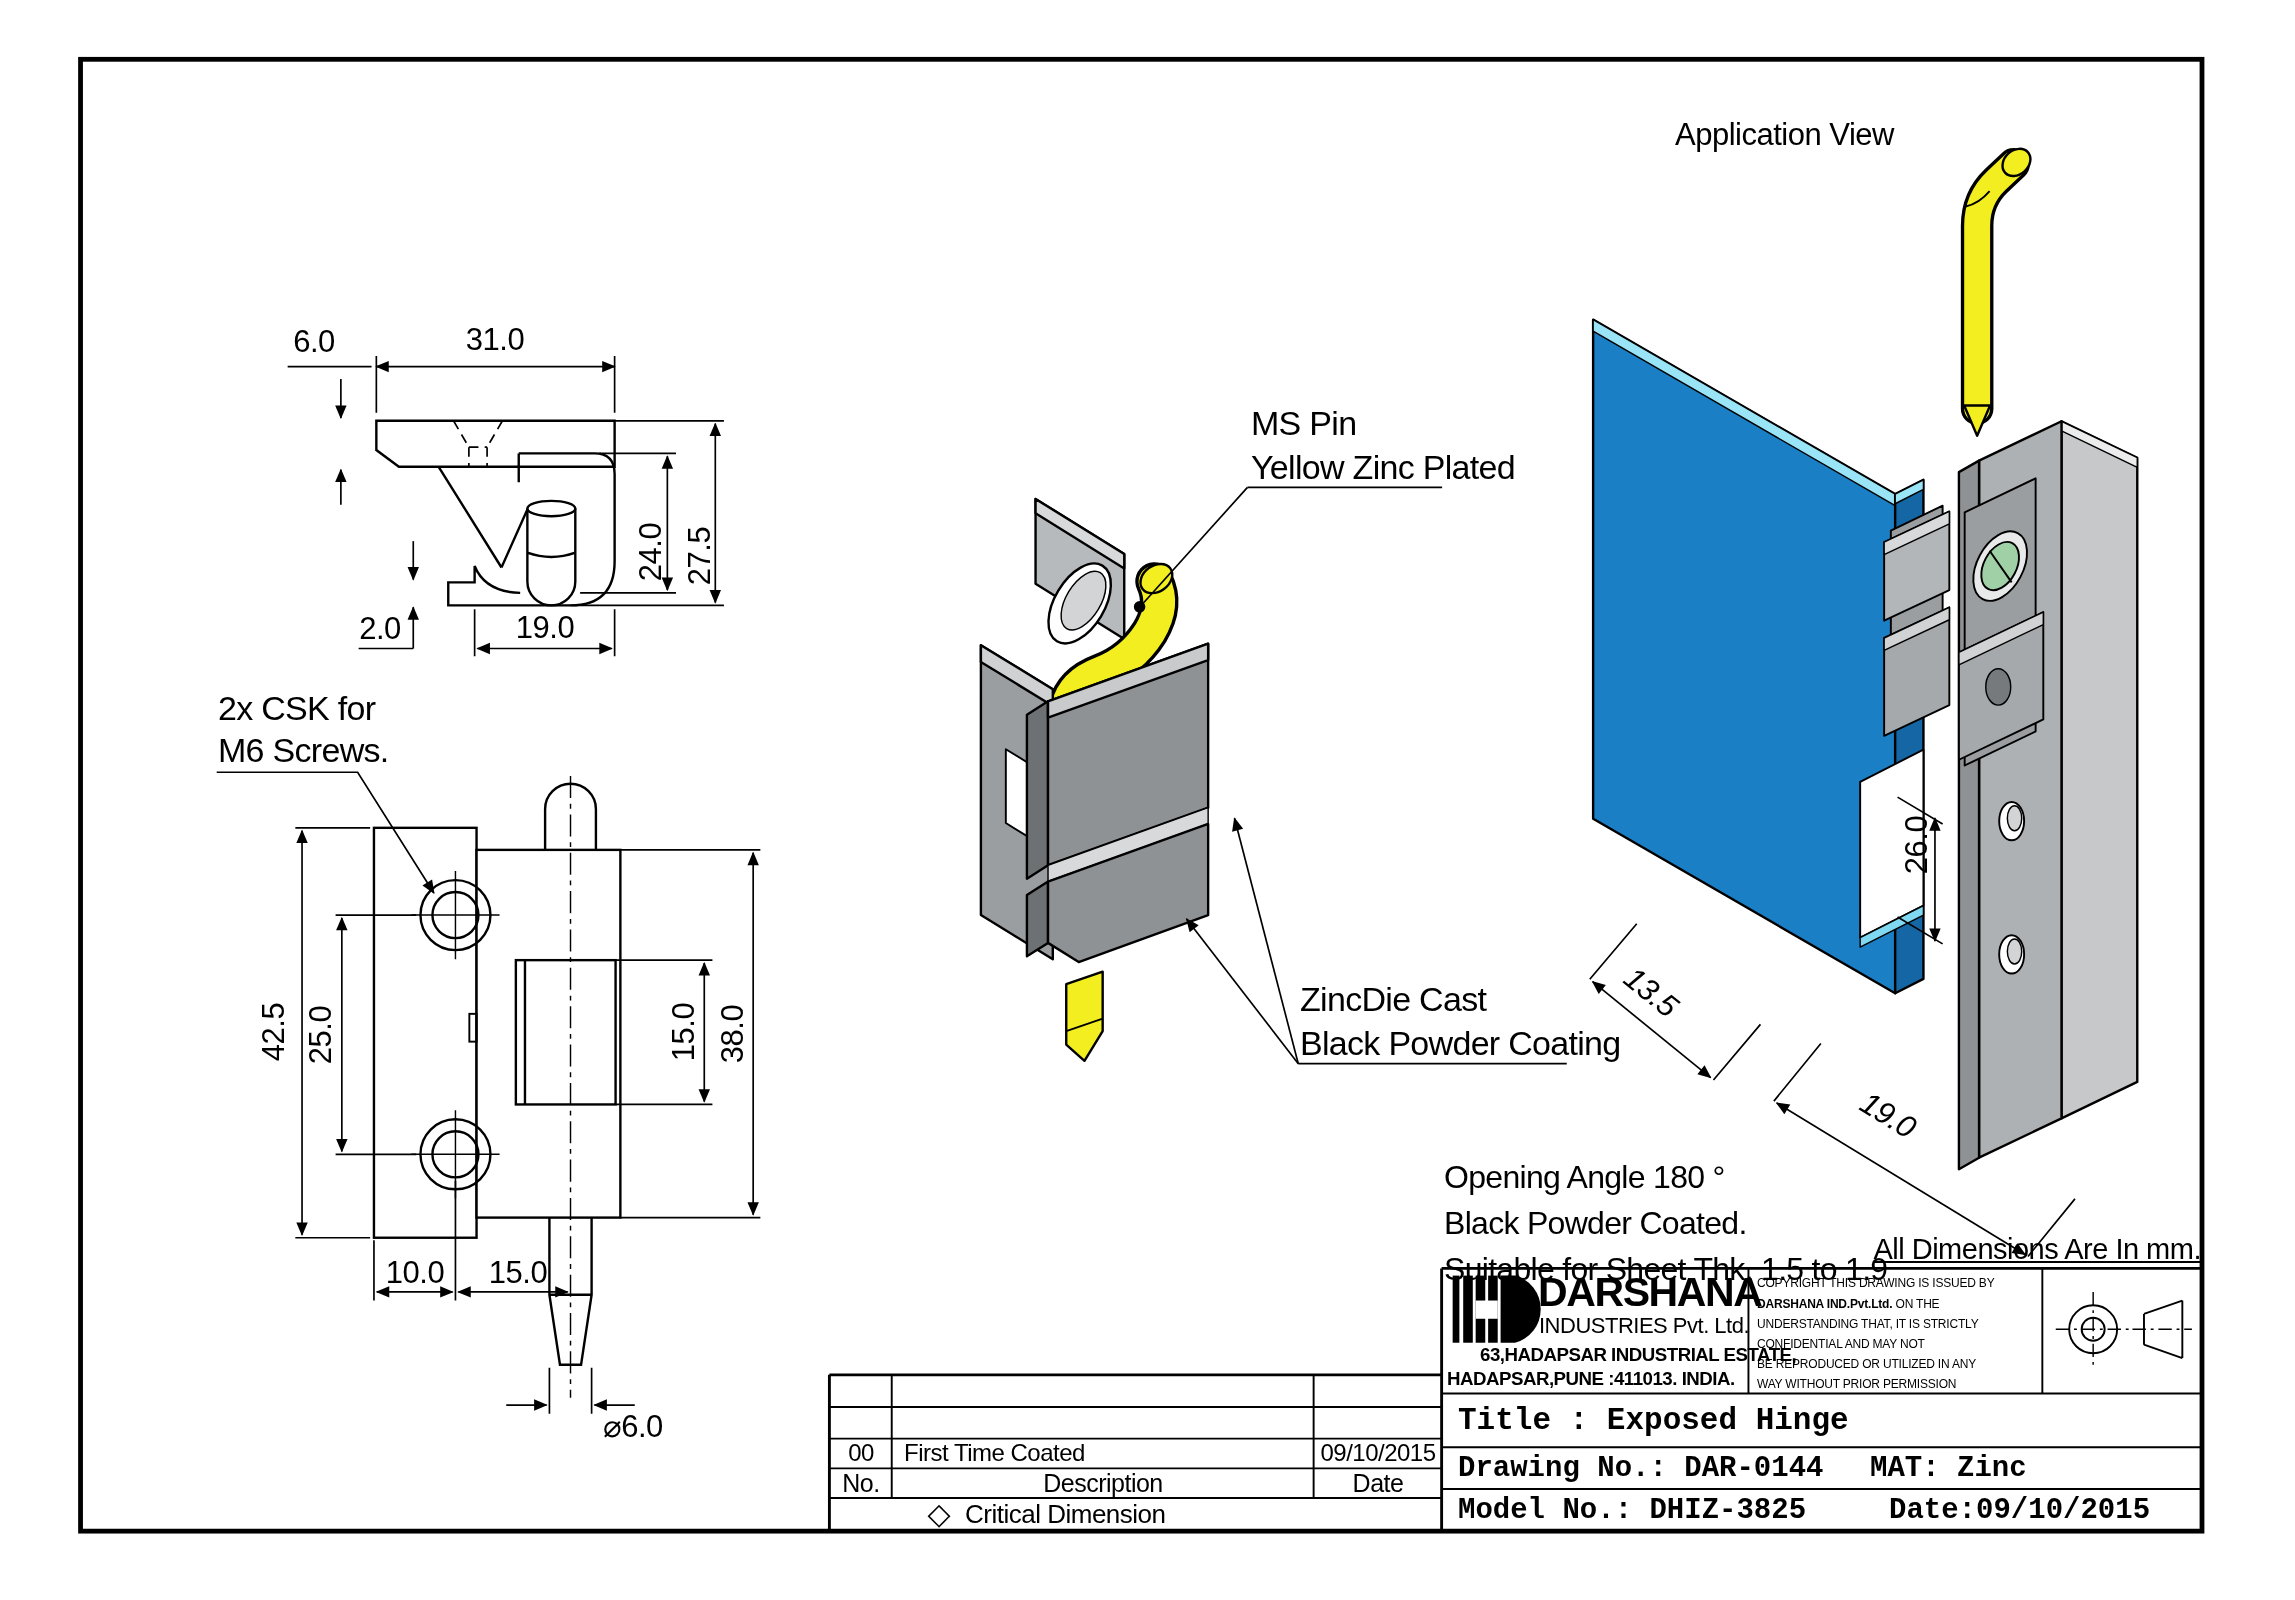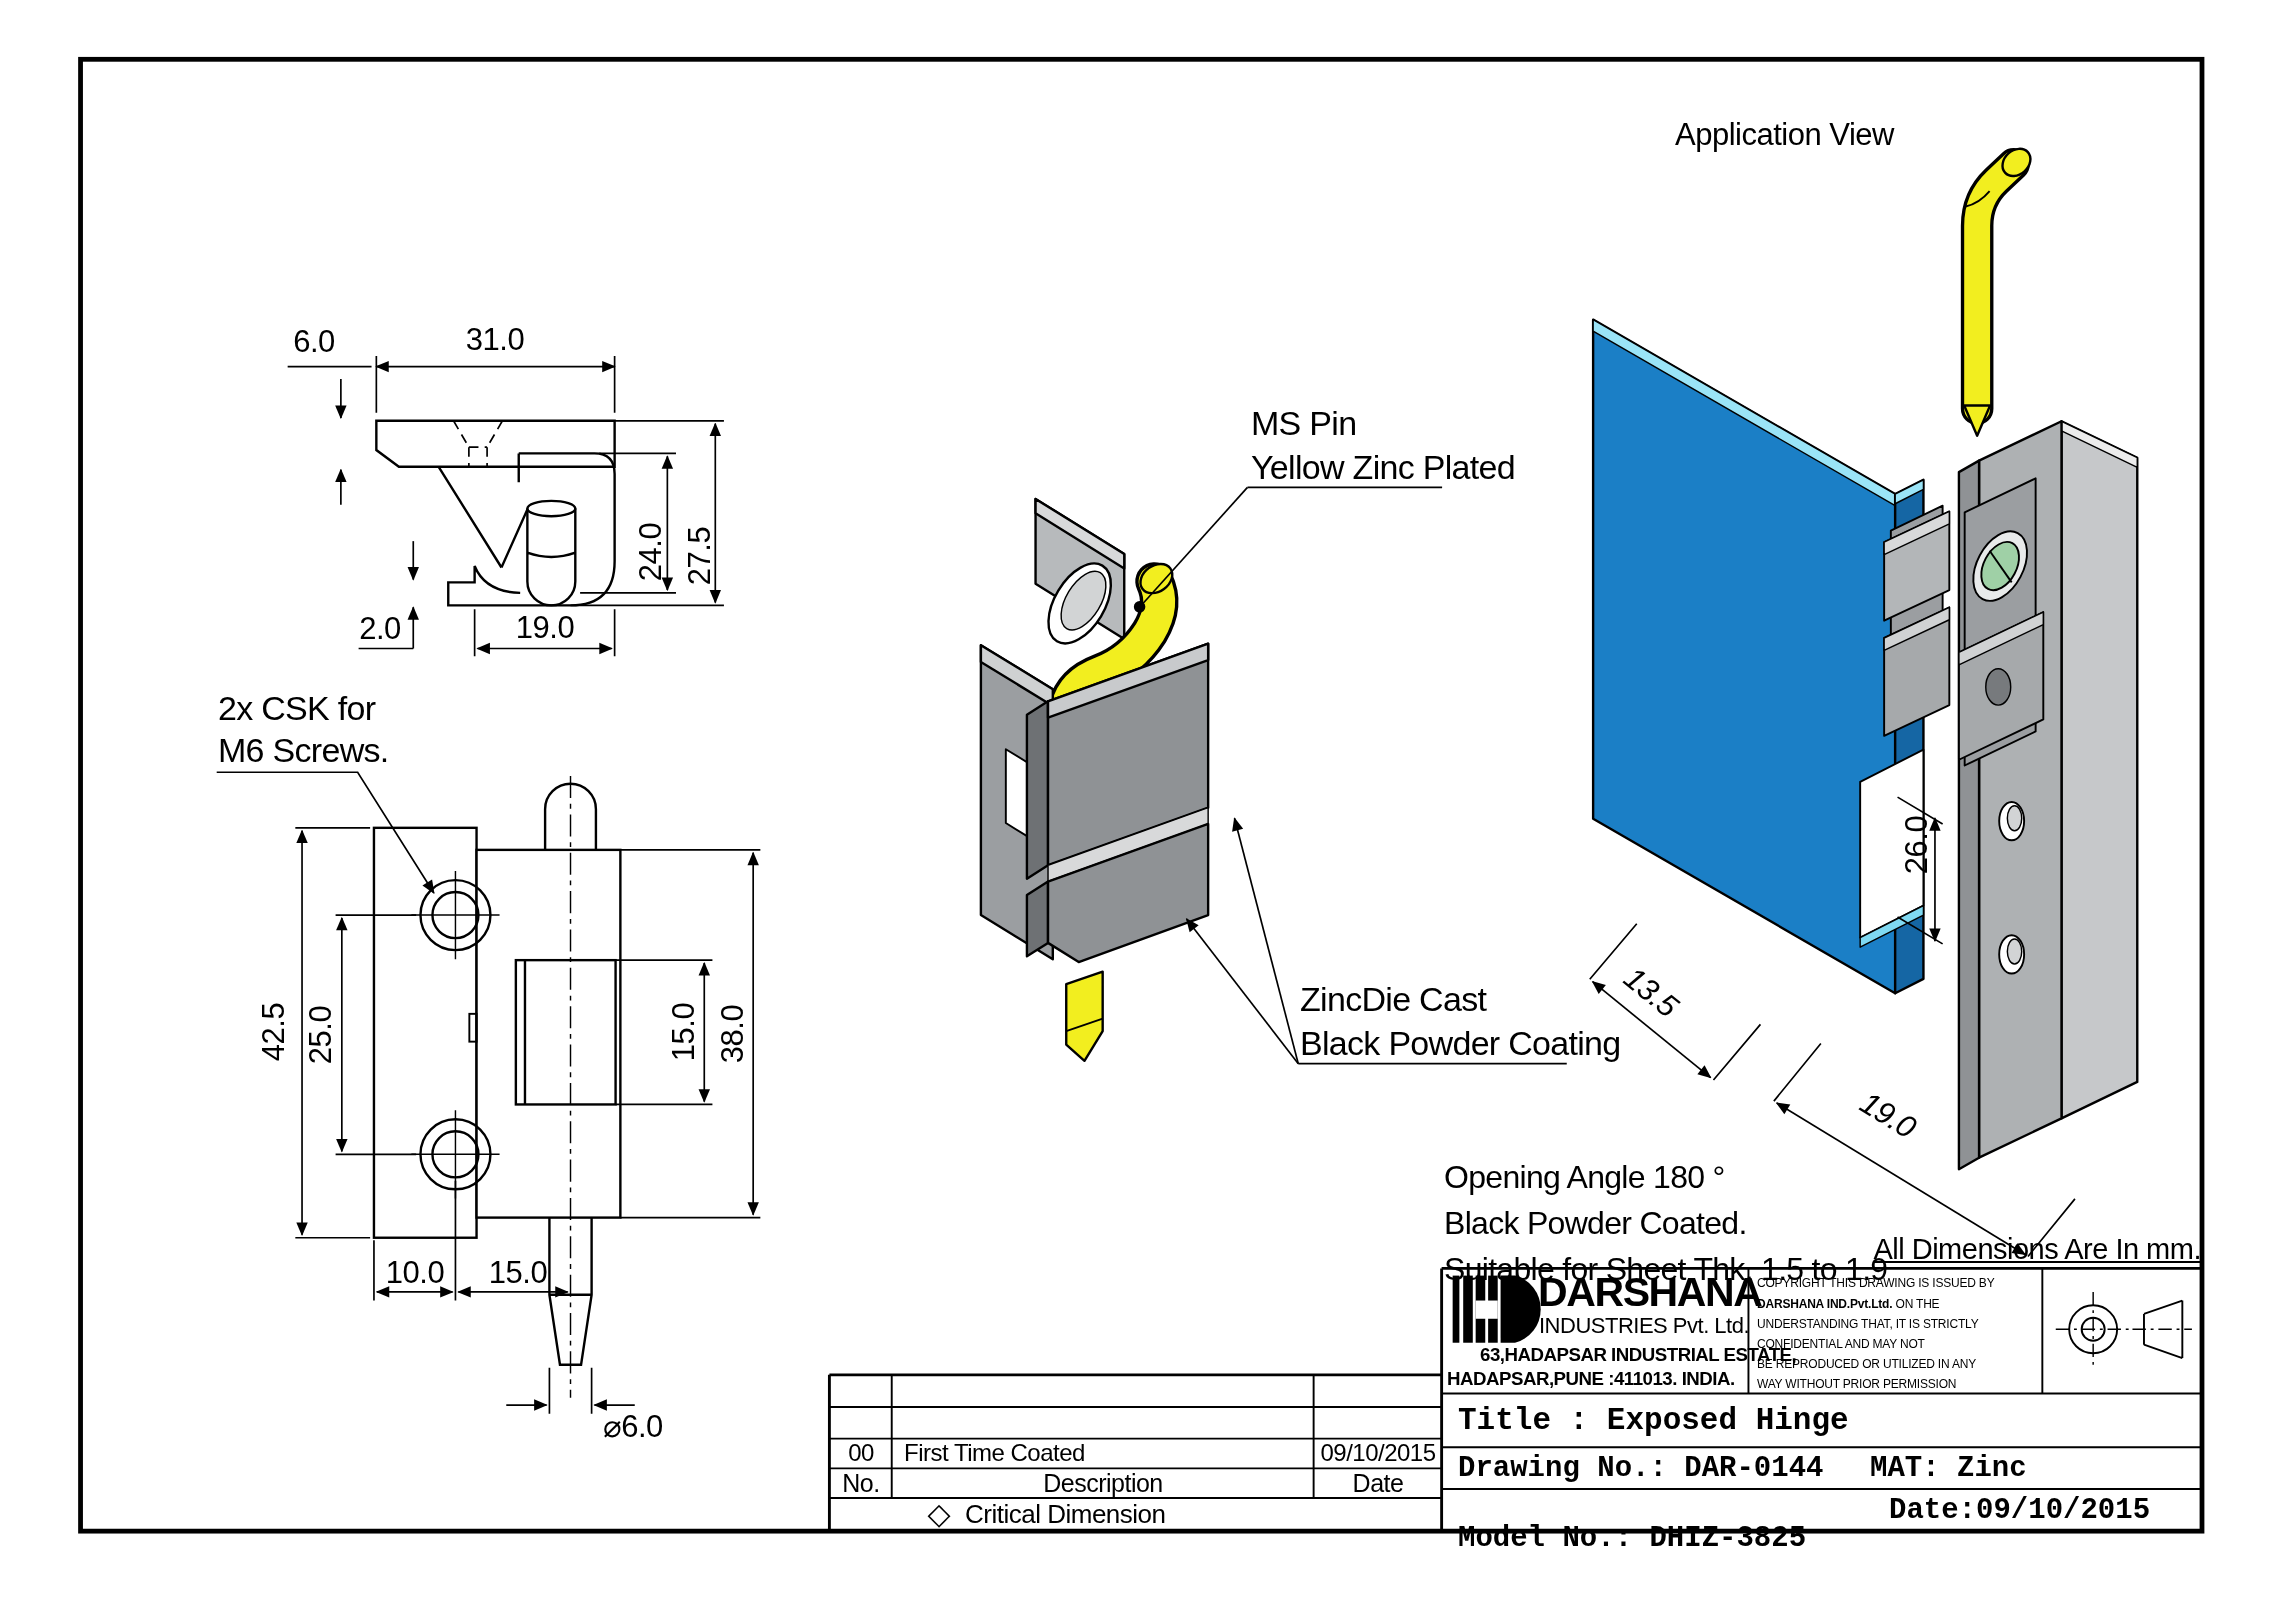--- a/index.html
+++ b/index.html
@@ -265,21 +265,21 @@
 <div class="t small" style="left:1757px;top:1277px;">COPYRIGHT THIS DRAWING IS ISSUED BY</div>
 <div class="t small" style="left:1757px;top:1298px;"><span class="b">DARSHANA IND.Pvt.Ltd.</span><span> ON THE</span></div>
 <div class="t small" style="left:1757px;top:1318px;">UNDERSTANDING THAT, IT IS STRICTLY</div>
 <div class="t small" style="left:1757px;top:1338px;">CONFIDENTIAL AND MAY NOT</div>
 <div class="t small" style="left:1757px;top:1358px;">BE REPRODUCED OR UTILIZED IN ANY</div>
 <div class="t small" style="left:1757px;top:1378px;">WAY WITHOUT PRIOR PERMISSION</div>
 
 <div class="t mono" style="left:1458px;top:1420px;font-size:31px;transform:translateY(-50%);">Title : Exposed Hinge</div>
 <div class="t mono" style="left:1458px;top:1468px;font-size:29px;transform:translateY(-50%);">Drawing No.: DAR-0144</div>
 <div class="t mono" style="left:1870px;top:1468px;font-size:29px;transform:translateY(-50%);">MAT: Zinc</div>
-<div class="t mono" style="left:1458px;top:1510px;font-size:29px;transform:translateY(-50%);margin-top:28px;">Model No.: DHIZ-3825</div>
+<div class="t mono" style="left:1458px;top:1510px;font-size:29px;transform:translateY(-50%);">Model No.: DHIZ-3825</div>
 <div class="t mono" style="left:1889px;top:1510px;font-size:29px;transform:translateY(-50%);">Date:09/10/2015</div>
 
 <div class="t rt c" style="left:861px;top:1453px;">00</div>
 <div class="t rt" style="left:904px;top:1453px;transform:translateY(-50%);">First Time Coated</div>
 <div class="t rt c" style="left:1378px;top:1453px;">09/10/2015</div>
 <div class="t rt c" style="left:861px;top:1483px;font-size:25px;">No.</div>
 <div class="t rt c" style="left:1103px;top:1483px;font-size:25px;">Description</div>
 <div class="t rt c" style="left:1378px;top:1483px;font-size:25px;">Date</div>
 <div class="t c" style="left:939px;top:1514px;font-size:30px;">◇</div>
 <div class="t" style="left:965px;top:1514px;font-size:26px;transform:translateY(-50%);letter-spacing:-0.5px;">Critical Dimension</div>

